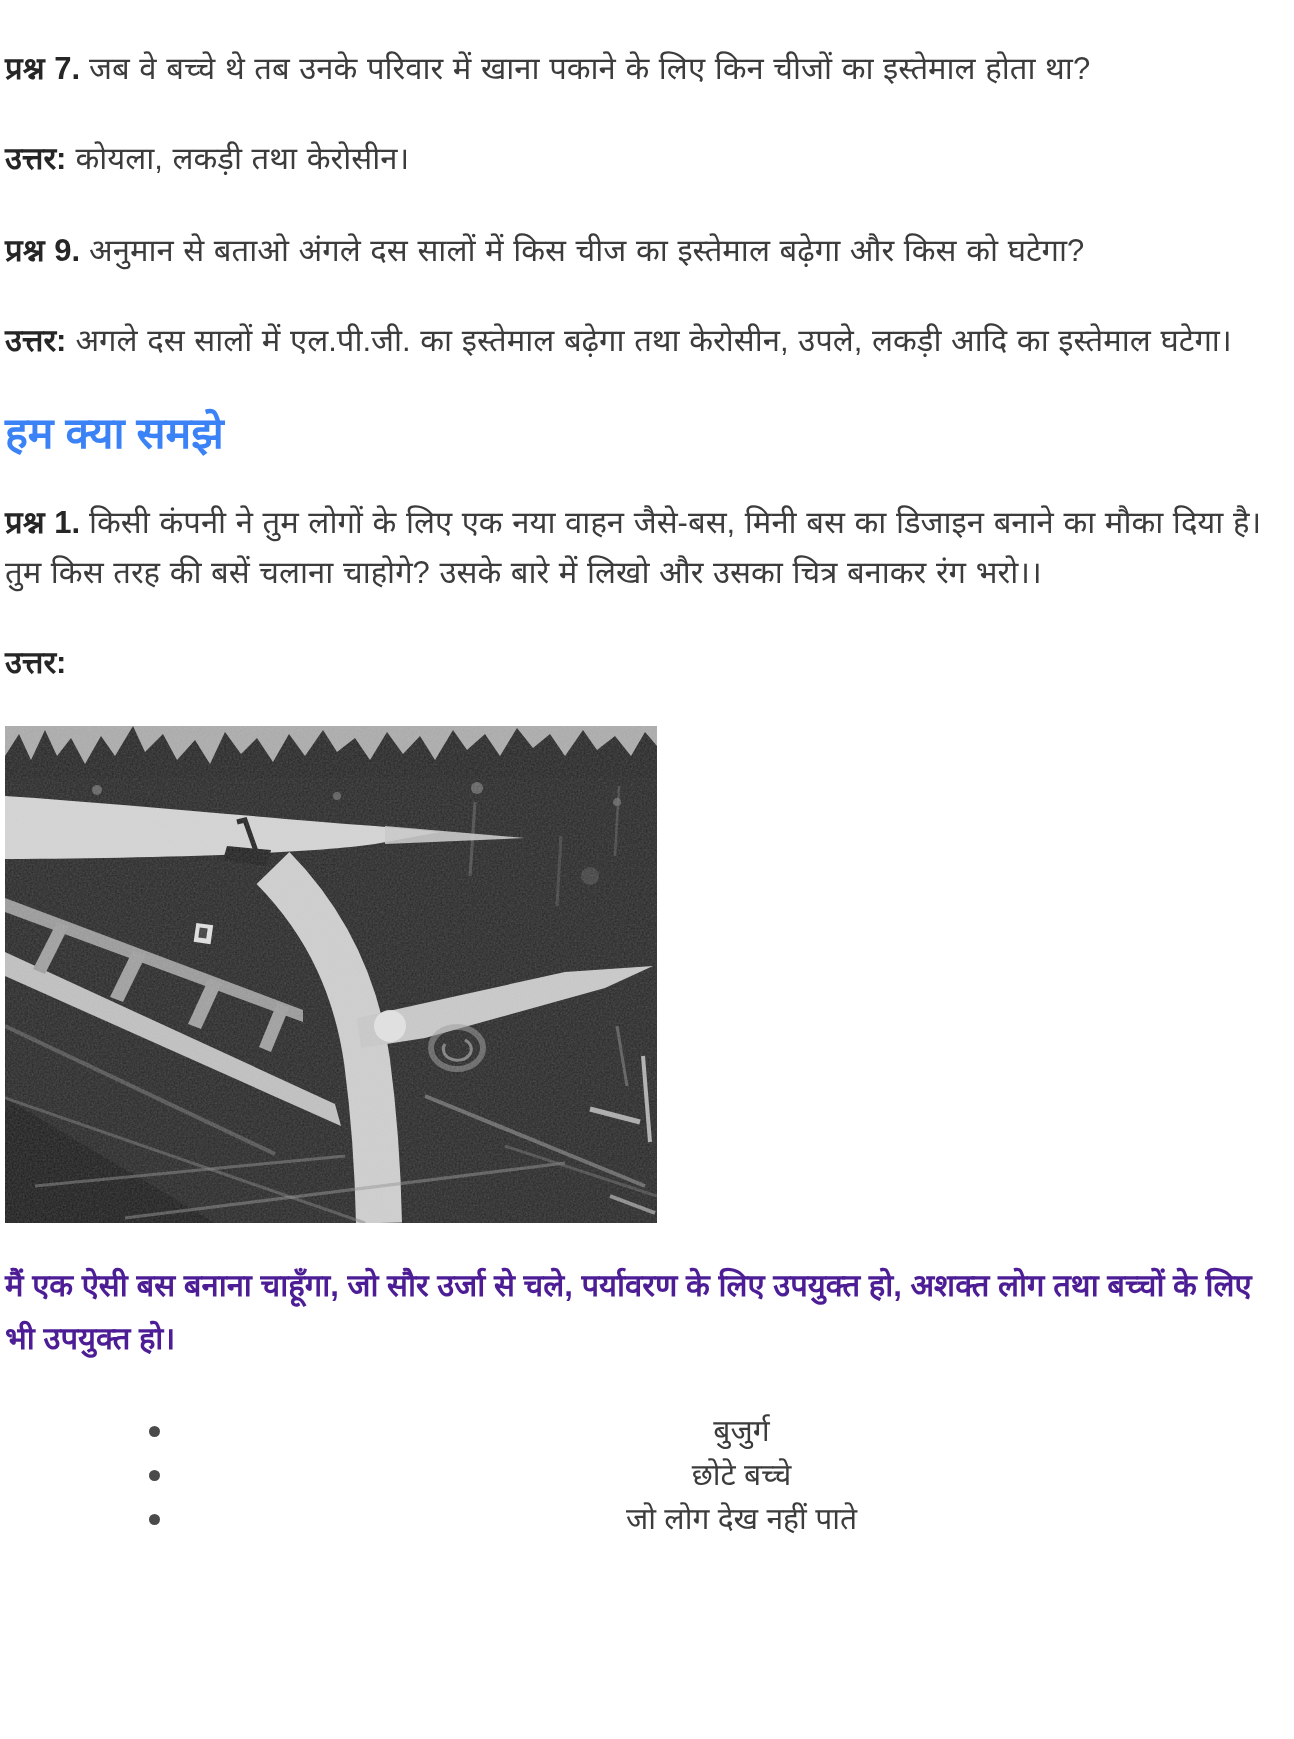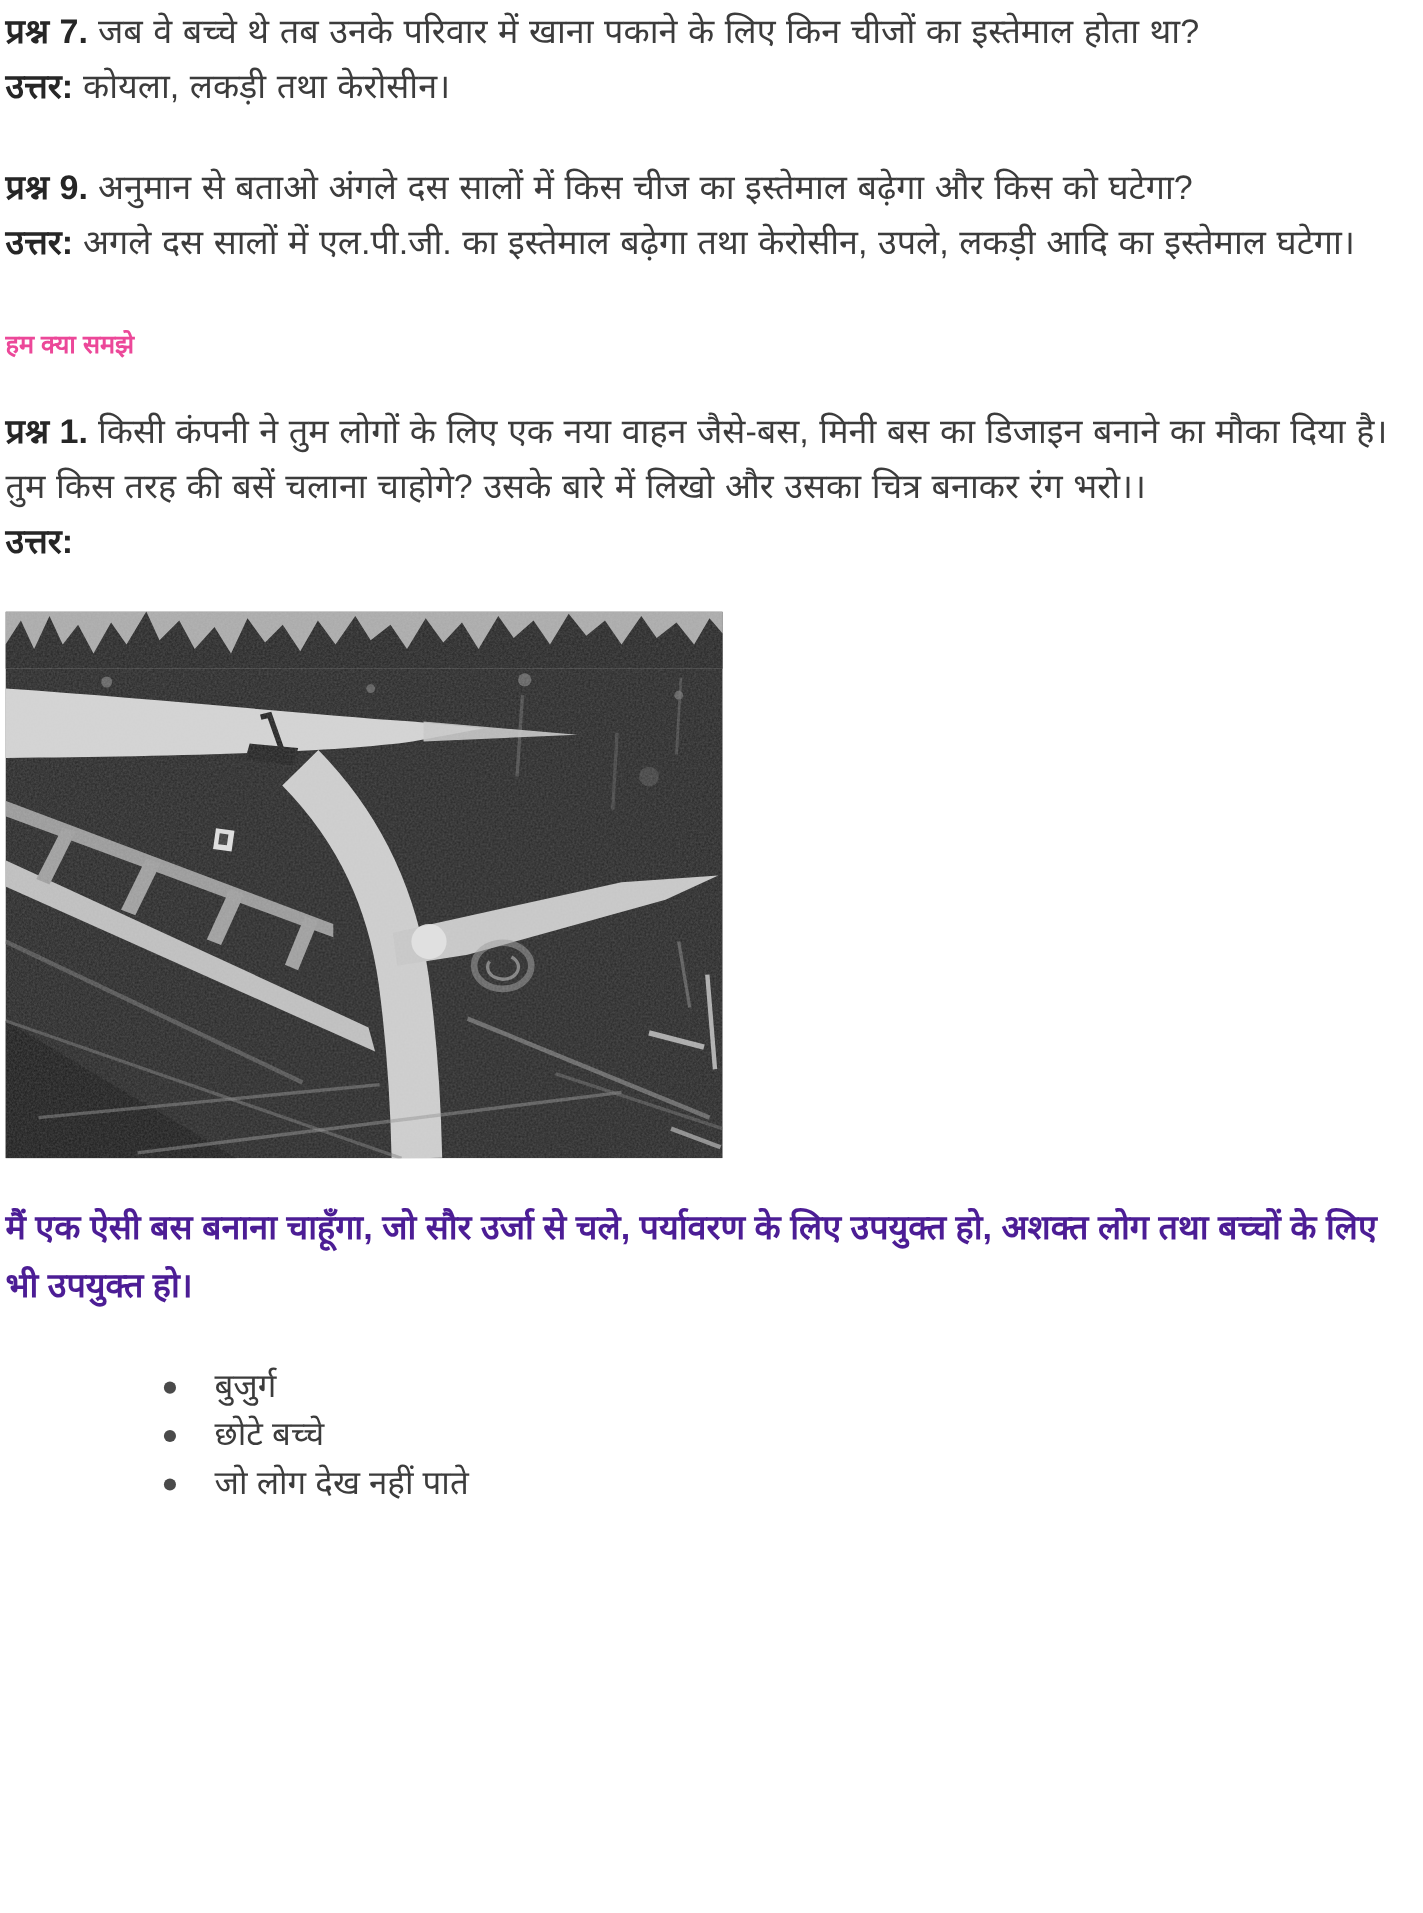--- a/index.html
+++ b/index.html
@@ -16,32 +16,33 @@
     height: 1739px;
     padding: 4px 6px 0 5px;
     overflow: hidden;
   }
   p { margin: 0; }
   .line {
     font-size: 31px;
     line-height: 50px;
     color: #3c3c3c;
     word-spacing: 1px;
+    margin-top: 40px;
   }
   .b {
     font-weight: 700;
     color: #262626;
     margin-right: 9px;
   }
   .qa { margin-bottom: 42px; }
   .hd {
-    font-size: 23px;
+    font-size: 43px;
     line-height: 50px;
     font-weight: 700;
-    color: #ec4899;
+    color: #3b82f6;
     margin: 0 0 30px 0;
   }
   figure.photo {
     margin: 38px 0 36px 0;
     width: 652px;
     height: 497px;
   }
   figure.photo svg { display: block; }
   .bold-line {
     font-size: 31px;
@@ -53,20 +54,21 @@
     list-style: none;
     margin: 44px 0 0 0;
     padding: 0 0 0 140px;
   }
   ul.bullets li {
     position: relative;
     font-size: 30px;
     line-height: 44px;
     color: #3c3c3c;
     padding-left: 50px;
+    text-align: center;
   }
   ul.bullets li .dot {
     position: absolute;
     left: 4px;
     top: 17px;
     width: 11px;
     height: 11px;
     border-radius: 50%;
     background: #4a4a4a;
   }

